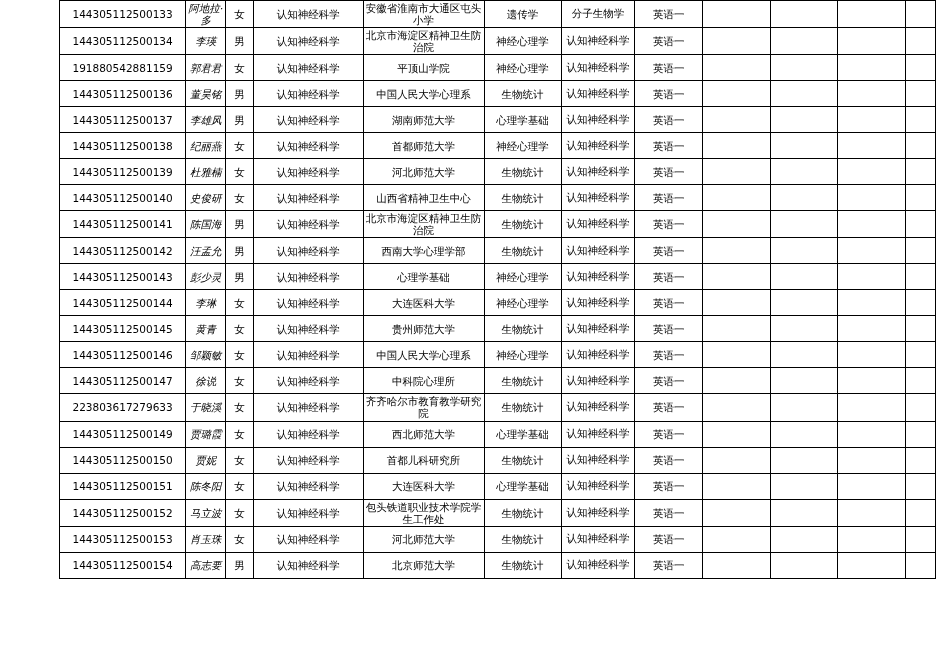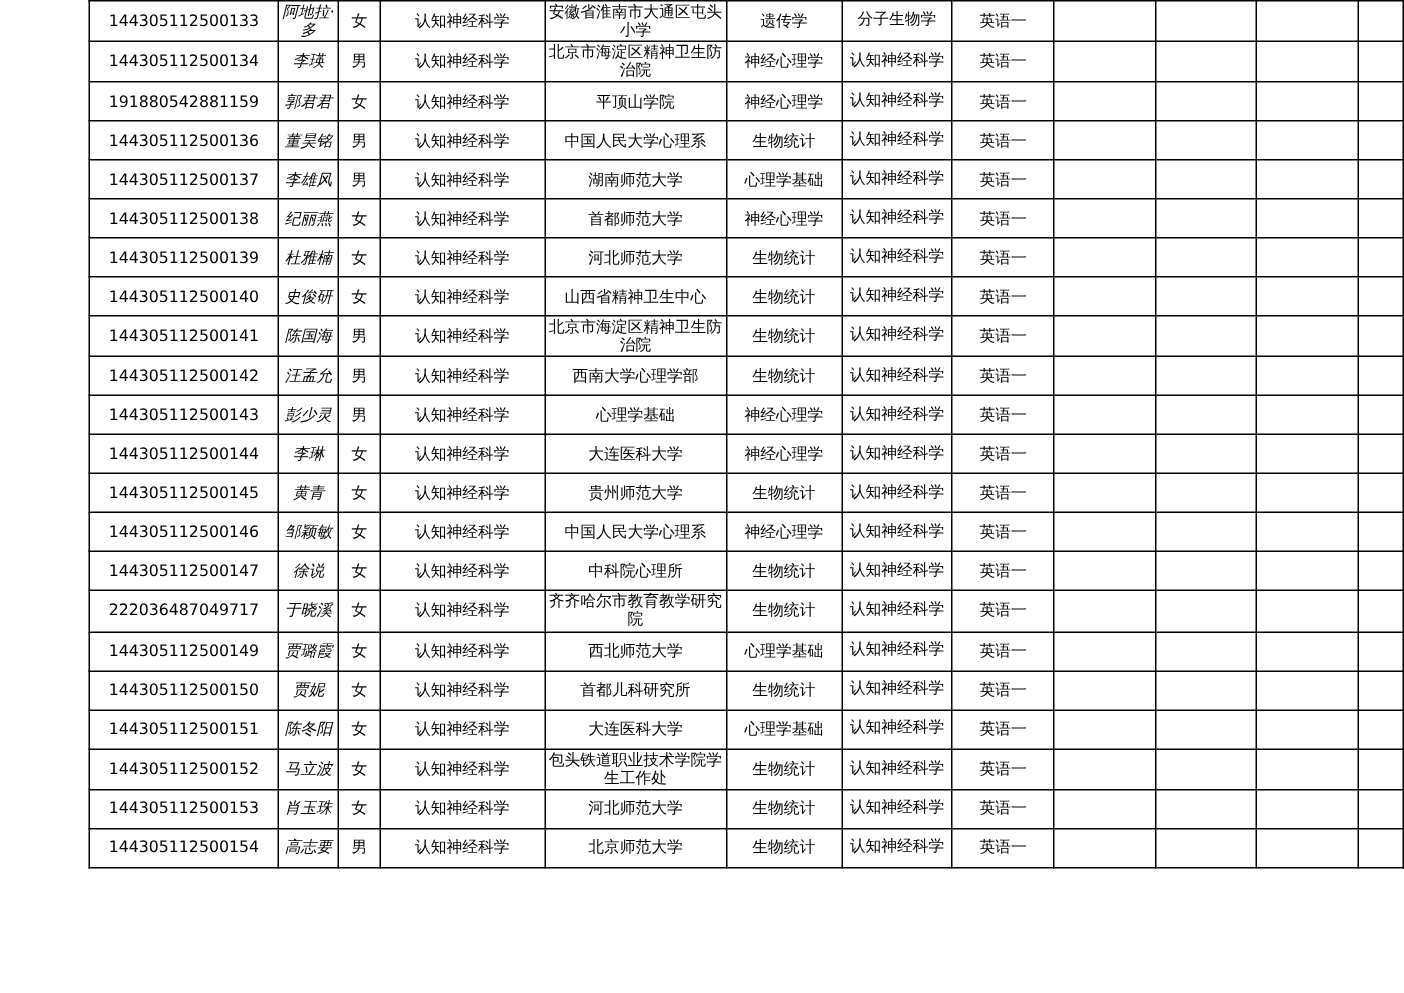--- a/index.html
+++ b/index.html
@@ -626,21 +626,21 @@
           </td>
           <td class="c-e3">
             <span class="cell-text"></span>
           </td>
           <td class="c-e4">
             <span class="cell-text"></span>
           </td>
         </tr>
         <tr>
           <td class="c-id">
-            <span class="cell-text">222036487049717</span>
+            <span class="cell-text">223803617279633</span>
           </td>
           <td class="c-name">
             <span class="cell-text">于晓溪</span>
           </td>
           <td class="c-sex">
             <span class="cell-text">女</span>
           </td>
           <td class="c-major">
             <span class="cell-text">认知神经科学</span>
           </td>

